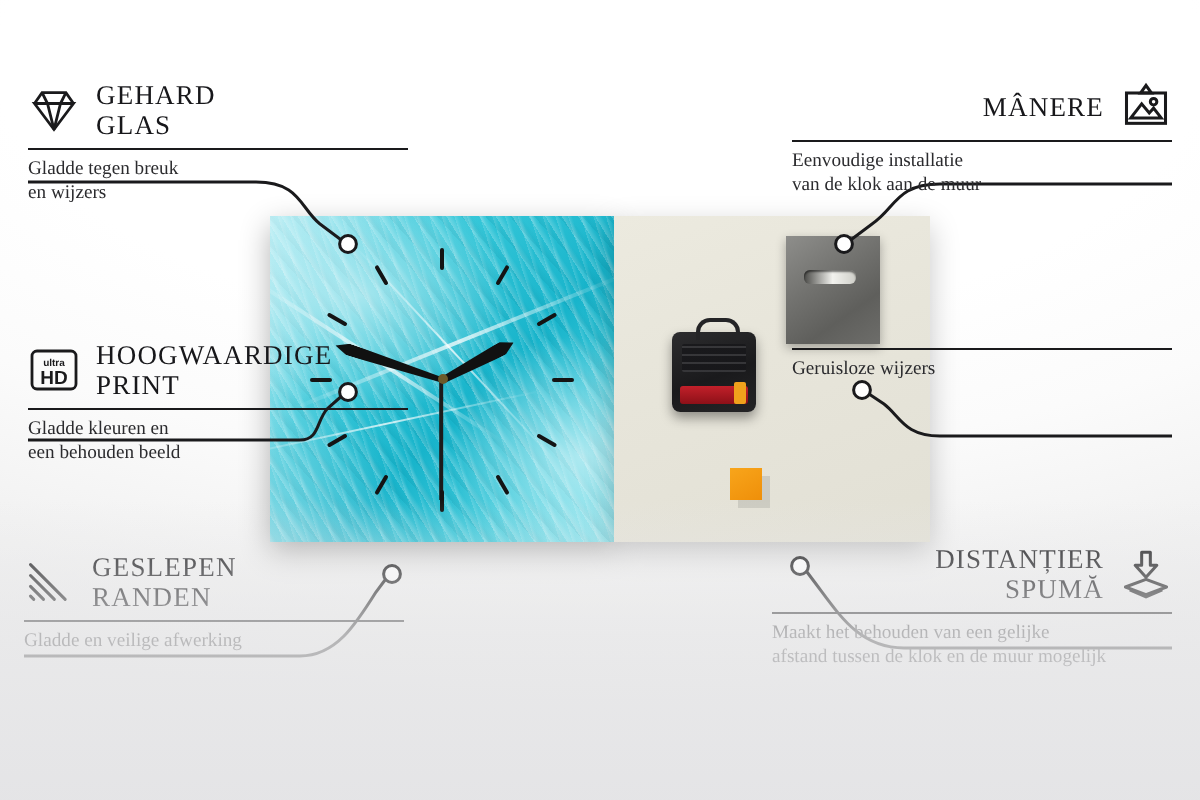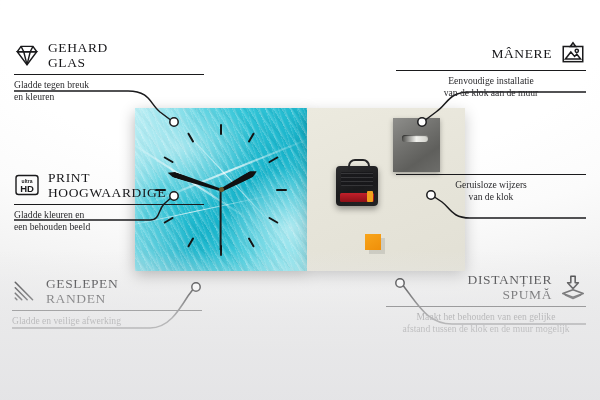--- a/index.html
+++ b/index.html
@@ -81,21 +81,21 @@
   .callout .title{
     font-size:13.5px;line-height:15px;letter-spacing:.6px;color:#17171a;text-transform:uppercase;
   }
   .callout .rule{border:0;border-top:1.4px solid #1a1a1c;margin:4px 0 4px;width:100%;}
   .callout .desc{font-size:9.6px;line-height:12px;color:#2b2b2e;}
   .left .head{justify-content:flex-start;}
   .left .title{text-align:left;}
   .left .desc{text-align:left;}
   .right .head{justify-content:flex-end;}
   .right .title{text-align:right;margin-left:44px;}
-  .right .desc{text-align:center;}
+  .right .desc{text-align:left;}
   .ico{width:26px;height:26px;flex:0 0 26px;color:#1a1a1c;}
   .ico svg{display:block;width:26px;height:26px;}
 
   #c1{left:14px;top:40px;}
   #c2{left:14px;top:170px;}
   #c3{left:12px;top:276px;}
   #c4{left:396px;top:40px;}
   #c5{left:396px;top:170px;}
   #c6{left:396px;top:272px;}
 
@@ -200,35 +200,35 @@
           <path d="M6.5 4L9 9l3 12 3-12 2.5-5M3 9h18"></path>
         </svg>
       </span>
       <div>
         <div class="title">GEHARD</div>
         <div class="title">GLAS</div>
       </div>
     </div>
     <hr class="rule">
     <div class="desc">Gladde tegen breuk</div>
-    <div class="desc">en kleuren</div>
+    <div class="desc">en wijzers</div>
   </div>
 
   <div class="callout left" id="c2">
     <div class="head">
       <span class="ico">
         <svg viewBox="0 0 26 26">
           <rect x="2" y="3.5" width="22" height="19" rx="2.5" fill="none" stroke="currentColor" stroke-width="1.4"></rect>
           <text x="13" y="11" font-family="Liberation Sans, sans-serif" font-size="5" font-weight="bold" text-anchor="middle" fill="currentColor">ultra</text>
           <text x="13" y="20" font-family="Liberation Sans, sans-serif" font-size="9.5" font-weight="bold" text-anchor="middle" fill="currentColor">HD</text>
         </svg>
       </span>
       <div>
+        <div class="title">HOOGWAARDIGE</div>
         <div class="title">PRINT</div>
-        <div class="title">HOOGWAARDIGE</div>
       </div>
     </div>
     <hr class="rule">
     <div class="desc">Gladde kleuren en</div>
     <div class="desc">een behouden beeld</div>
   </div>
 
   <div class="callout left" id="c3">
     <div class="head">
       <span class="ico">
@@ -263,21 +263,20 @@
       </span>
     </div>
     <hr class="rule">
     <div class="desc">Eenvoudige installatie</div>
     <div class="desc">van de klok aan de muur</div>
   </div>
 
   <div class="callout right" id="c5">
     <hr class="rule">
     <div class="desc">Geruisloze wijzers</div>
-    <div class="desc">van de klok</div>
   </div>
 
   <div class="callout right" id="c6" style="width:200px;left:386px;">
     <div class="head">
       <div>
         <div class="title">DISTANȚIER</div>
         <div class="title">SPUMĂ</div>
       </div>
       <span class="ico">
         <svg viewBox="0 0 24 24" fill="none" stroke="currentColor" stroke-width="1.4" stroke-linejoin="round">

